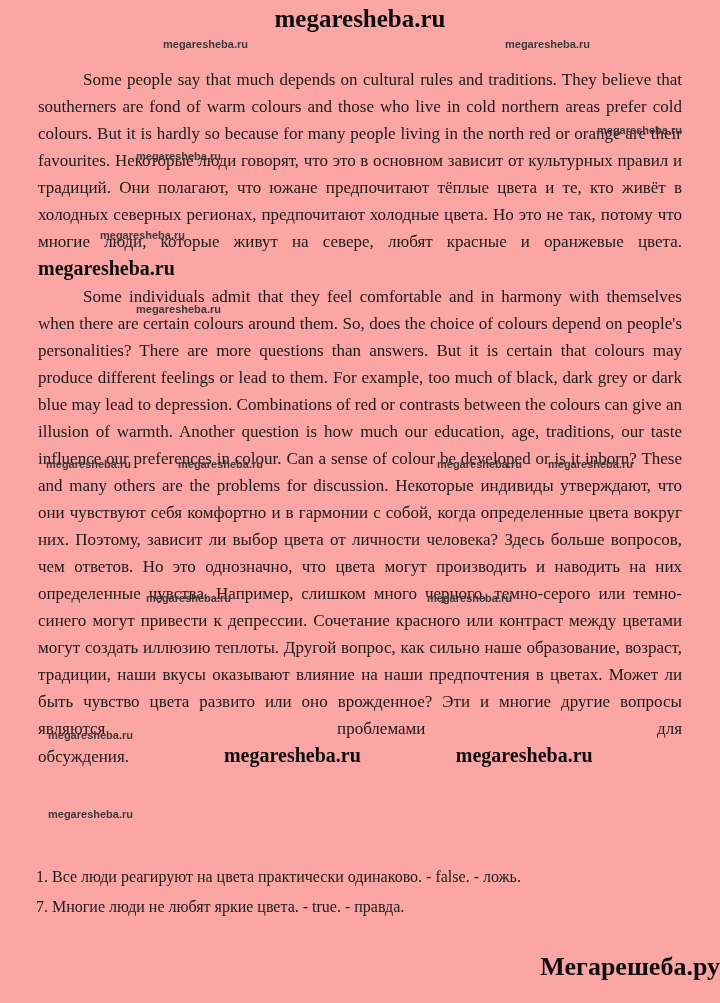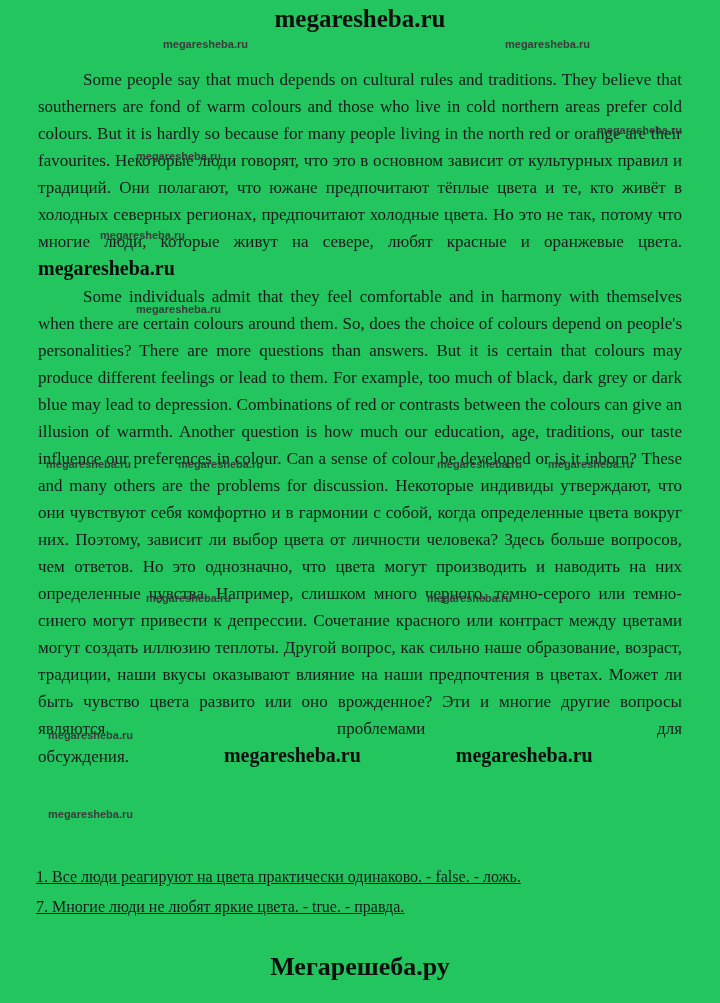--- a/index.html
+++ b/index.html
@@ -5,21 +5,21 @@
   html, body {
     margin: 0;
     padding: 0;
     background: #ffffff;
   }
   .page {
     position: relative;
     width: 720px;
     height: 1003px;
     margin: 0 auto;
-    background: #22c55e;
+    background: #fca5a5;
     overflow: hidden;
     font-family: "Liberation Serif", serif;
     color: #1a1a1a;
   }
   .site-title {
     margin: 2px 0 0 0;
     font-size: 25px;
     line-height: 34px;
     font-weight: bold;
     text-align: center;
@@ -46,35 +46,34 @@
     white-space: nowrap;
   }
   .wm-inline.gap {
     margin-left: 95px;
   }
   .answers {
     position: absolute;
     left: 36px;
     right: 36px;
     top: 862px;
-    text-decoration: underline;
   }
   .answer {
     margin: 0;
     font-size: 16px;
     line-height: 30px;
     color: #1a1a1a;
     text-align: left;
   }
   .footer-title {
     position: absolute;
     left: 0;
     right: 0;
     top: 952px;
-    text-align: center;
+    text-align: right;
     font-size: 26px;
     font-weight: bold;
     color: #0e0e0e;
     font-family: "Liberation Serif", serif;
   }
   .wm {
     position: absolute;
     font-family: "Liberation Sans", sans-serif;
     font-weight: bold;
     font-size: 11px;

